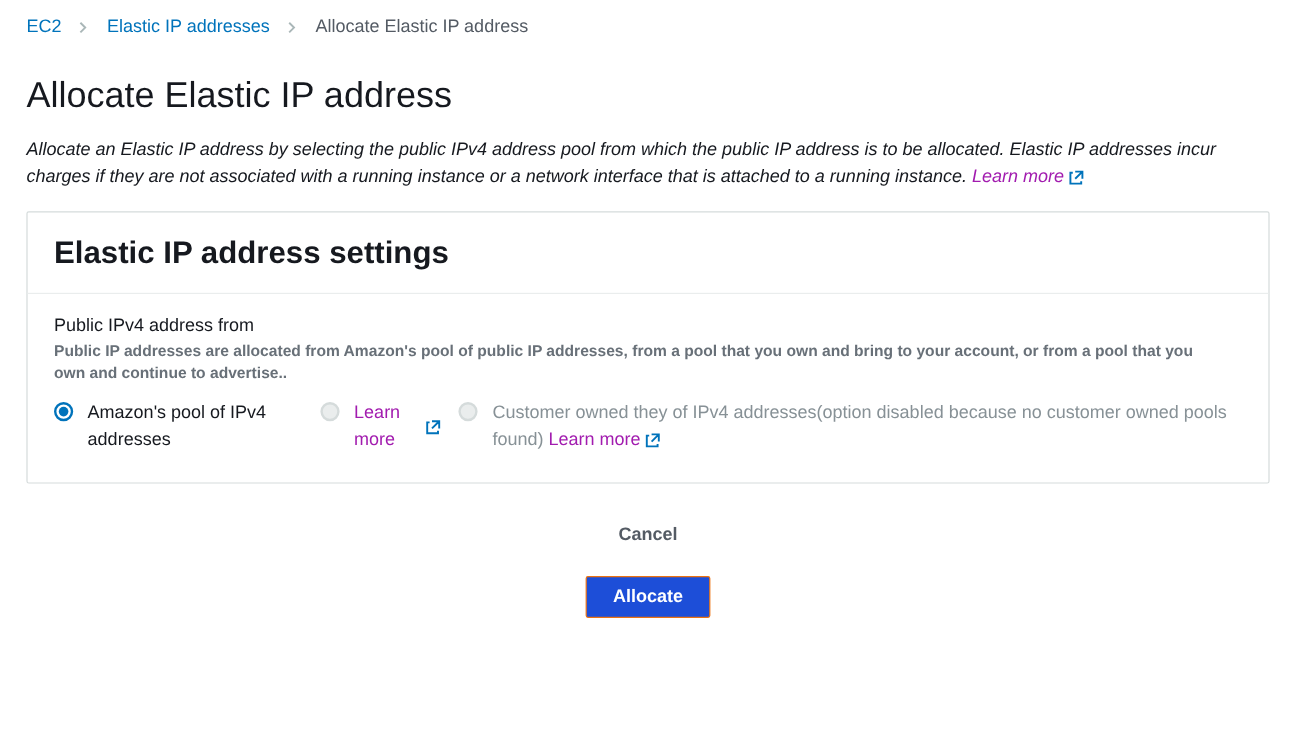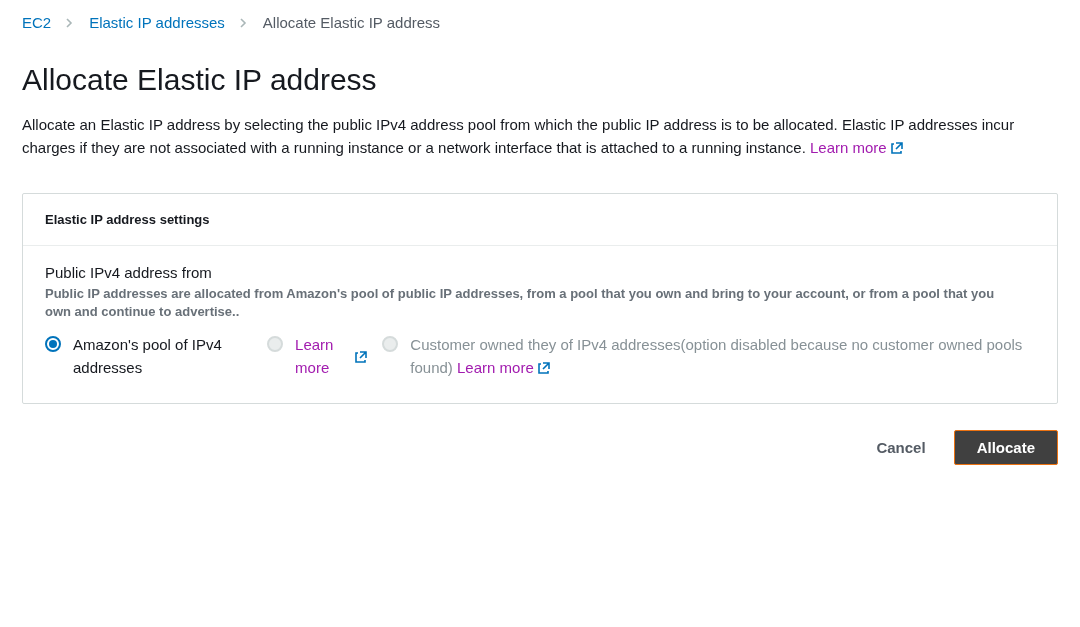--- a/index.html
+++ b/index.html
@@ -36,22 +36,23 @@
     h1 {
       font-size: 30px;
       font-weight: 400;
       color: #16191f;
       margin-bottom: 16px;
     }
     .intro {
       font-size: 15px;
       line-height: 1.55;
       color: #16191f;
-      margin-bottom: 33px;
+      margin-bottom: 16px;
       max-width: 1020px;
+      font-style: italic;
     }
     .link {
       color: #a21caf;
       text-decoration: none;
       display: inline-flex;
       align-items: center;
       gap: 3px;
     }
     .external-icon {
       display: inline-flex;
@@ -61,21 +62,21 @@
       border: 1px solid #d5dbdb;
       border-radius: 2px;
       background: #ffffff;
       margin-bottom: 20px;
     }
     .panel-header {
       padding: 18px 22px;
       border-bottom: 1px solid #eaeded;
     }
     .panel-header h2 {
-      font-size: 13px;
+      font-size: 26px;
       font-weight: 700;
       color: #16191f;
     }
     .panel-body {
       padding: 18px 22px 24px 22px;
     }
     .field-label {
       font-size: 15px;
       font-weight: 400;
       color: #16191f;
@@ -134,32 +135,33 @@
     }
     .radio-label.disabled {
       color: #879196;
     }
     .actions {
       display: flex;
       justify-content: flex-end;
       gap: 18px;
       align-items: center;
       padding-top: 6px;
+      flex-direction: column;
     }
     .btn-link {
       background: none;
       border: none;
       color: #545b64;
       font-size: 15px;
       font-weight: 700;
       cursor: pointer;
       padding: 8px 10px;
     }
     .btn-primary {
-      background: #404040;
+      background: #1d4ed8;
       border: 1px solid #ec7211;
       color: #ffffff;
       font-size: 15px;
       font-weight: 700;
       cursor: pointer;
       padding: 8px 22px;
       border-radius: 2px;
     }
   </style>
 </head>

